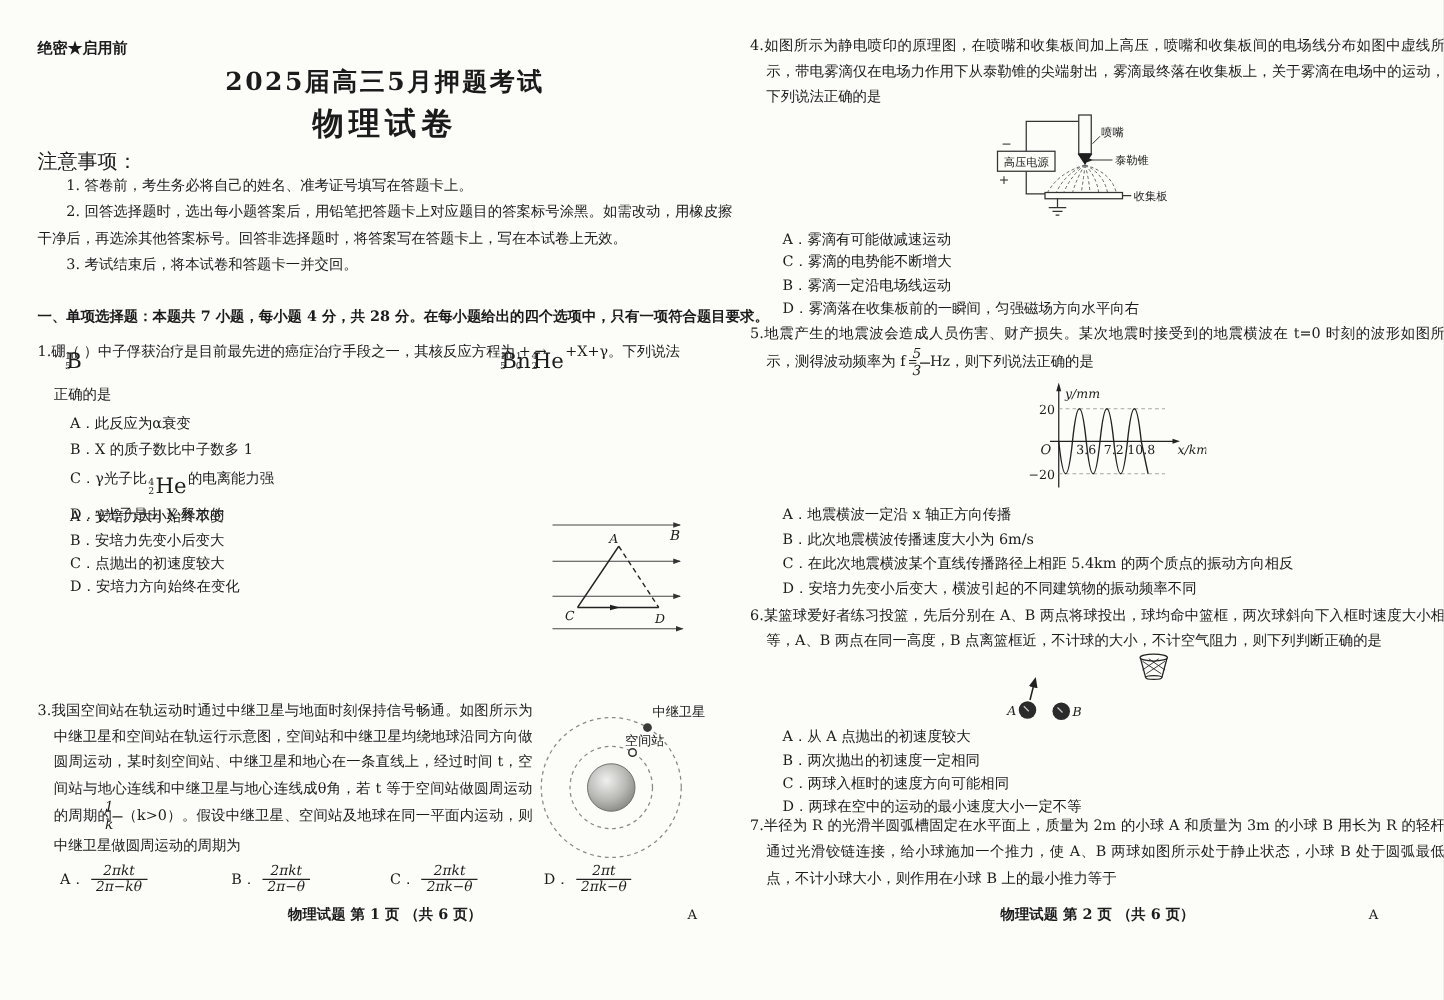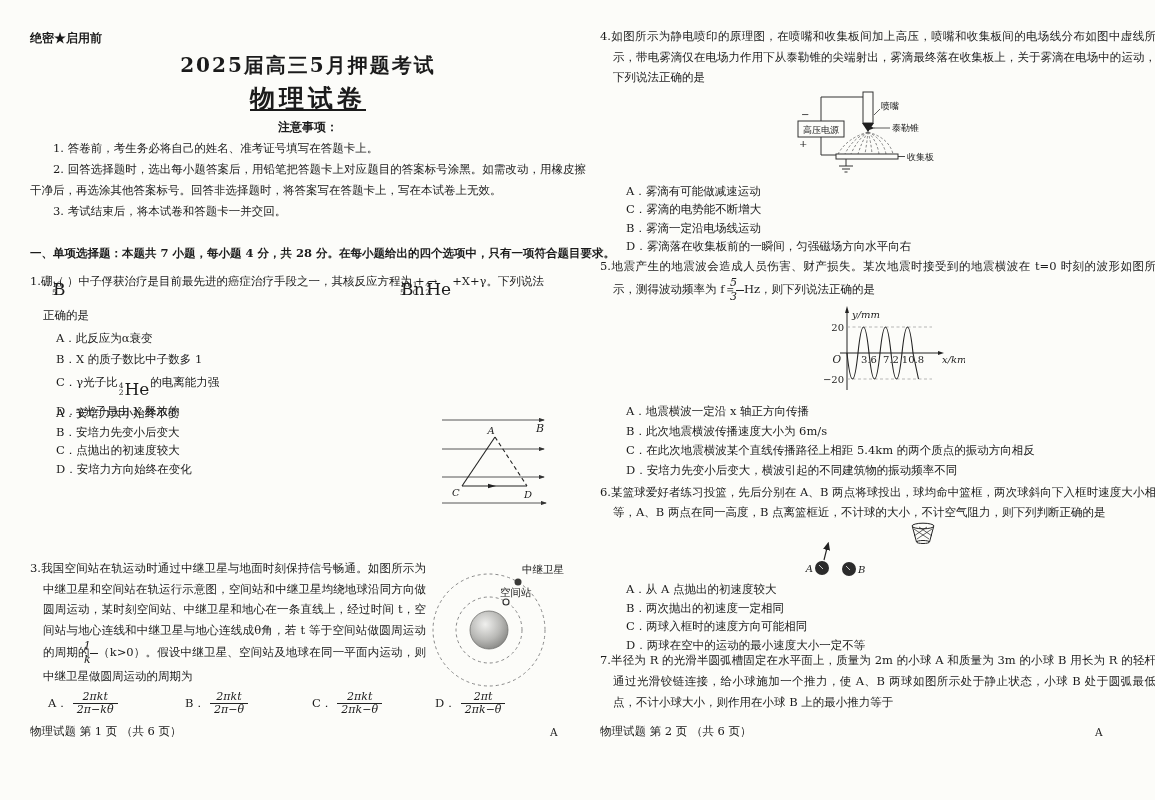--- a/index.html
+++ b/index.html
@@ -4,36 +4,36 @@
 <style>
   html,body{margin:0;padding:0;background:#d8d8d4;}
   .sheet{position:relative;width:1155px;height:800px;background:#fcfcf9;overflow:hidden;
          font-family:"DejaVu Serif","Liberation Serif",serif;color:#1b1b1b;}
   .col{position:absolute;top:0;height:800px;}
   #col1{left:30px;width:556px;}
   #col2{left:600px;width:556px;}
   .abs{position:absolute;left:0;width:100%;}
   .sec-label{font-size:12px;font-weight:bold;}
   .title{font-size:20px;font-weight:bold;text-align:center;letter-spacing:2px;}
-  .subtitle{font-size:25px;font-weight:bold;text-align:center;letter-spacing:4px;text-decoration:underline;}
-  .notice-h{font-size:12px;font-weight:bold;text-align:center;}
+  .subtitle{font-size:25px;font-weight:bold;text-align:center;letter-spacing:4px;}
+  .notice-h{font-size:16px;font-weight:normal;}
   .notice-i{font-size:11.5px;line-height:21px;text-indent:2em;margin:0;text-align:justify;}
   .sec-head{font-size:11.5px;font-weight:bold;white-space:nowrap;}
   .qp{font-size:11.5px;line-height:21px;margin:0;text-align:justify;padding-left:13px;text-indent:-13px;}
   .opt{font-size:11.5px;padding-left:26px;}
   .frac{display:inline-block;text-align:center;vertical-align:middle;font-size:11px;line-height:1.15;font-style:italic;}
   .frac .fn{display:block;padding:0 4px;border-bottom:1px solid #222;}
   .frac .fd{display:block;padding:0 4px;}
   .nuc{display:inline-flex;align-items:center;vertical-align:-2px;margin:0 1px;font-style:normal;}
   .nuc .st{display:inline-flex;flex-direction:column;align-items:flex-end;font-size:7.5px;line-height:7.5px;margin-right:1px;}
   .nuc .sym{font-size:17px;}
   .fig{position:absolute;}
   svg text{font-family:"DejaVu Serif","Liberation Serif",serif;fill:#1b1b1b;}
   .it{font-style:italic;}
-  .footer{font-size:11.5px;text-align:left;}
+  .footer{font-size:11.5px;text-align:center;font-weight:bold;}
   .corner{position:absolute;font-size:10.5px;}
   .fracopts{position:relative;height:36px;}
   .fracopt{position:absolute;top:0;display:inline-flex;align-items:center;gap:5px;font-size:11.5px;}
 </style>
 </head>
 <body>
 
 <div class="sheet">
 
   <div class="col" id="col1">

